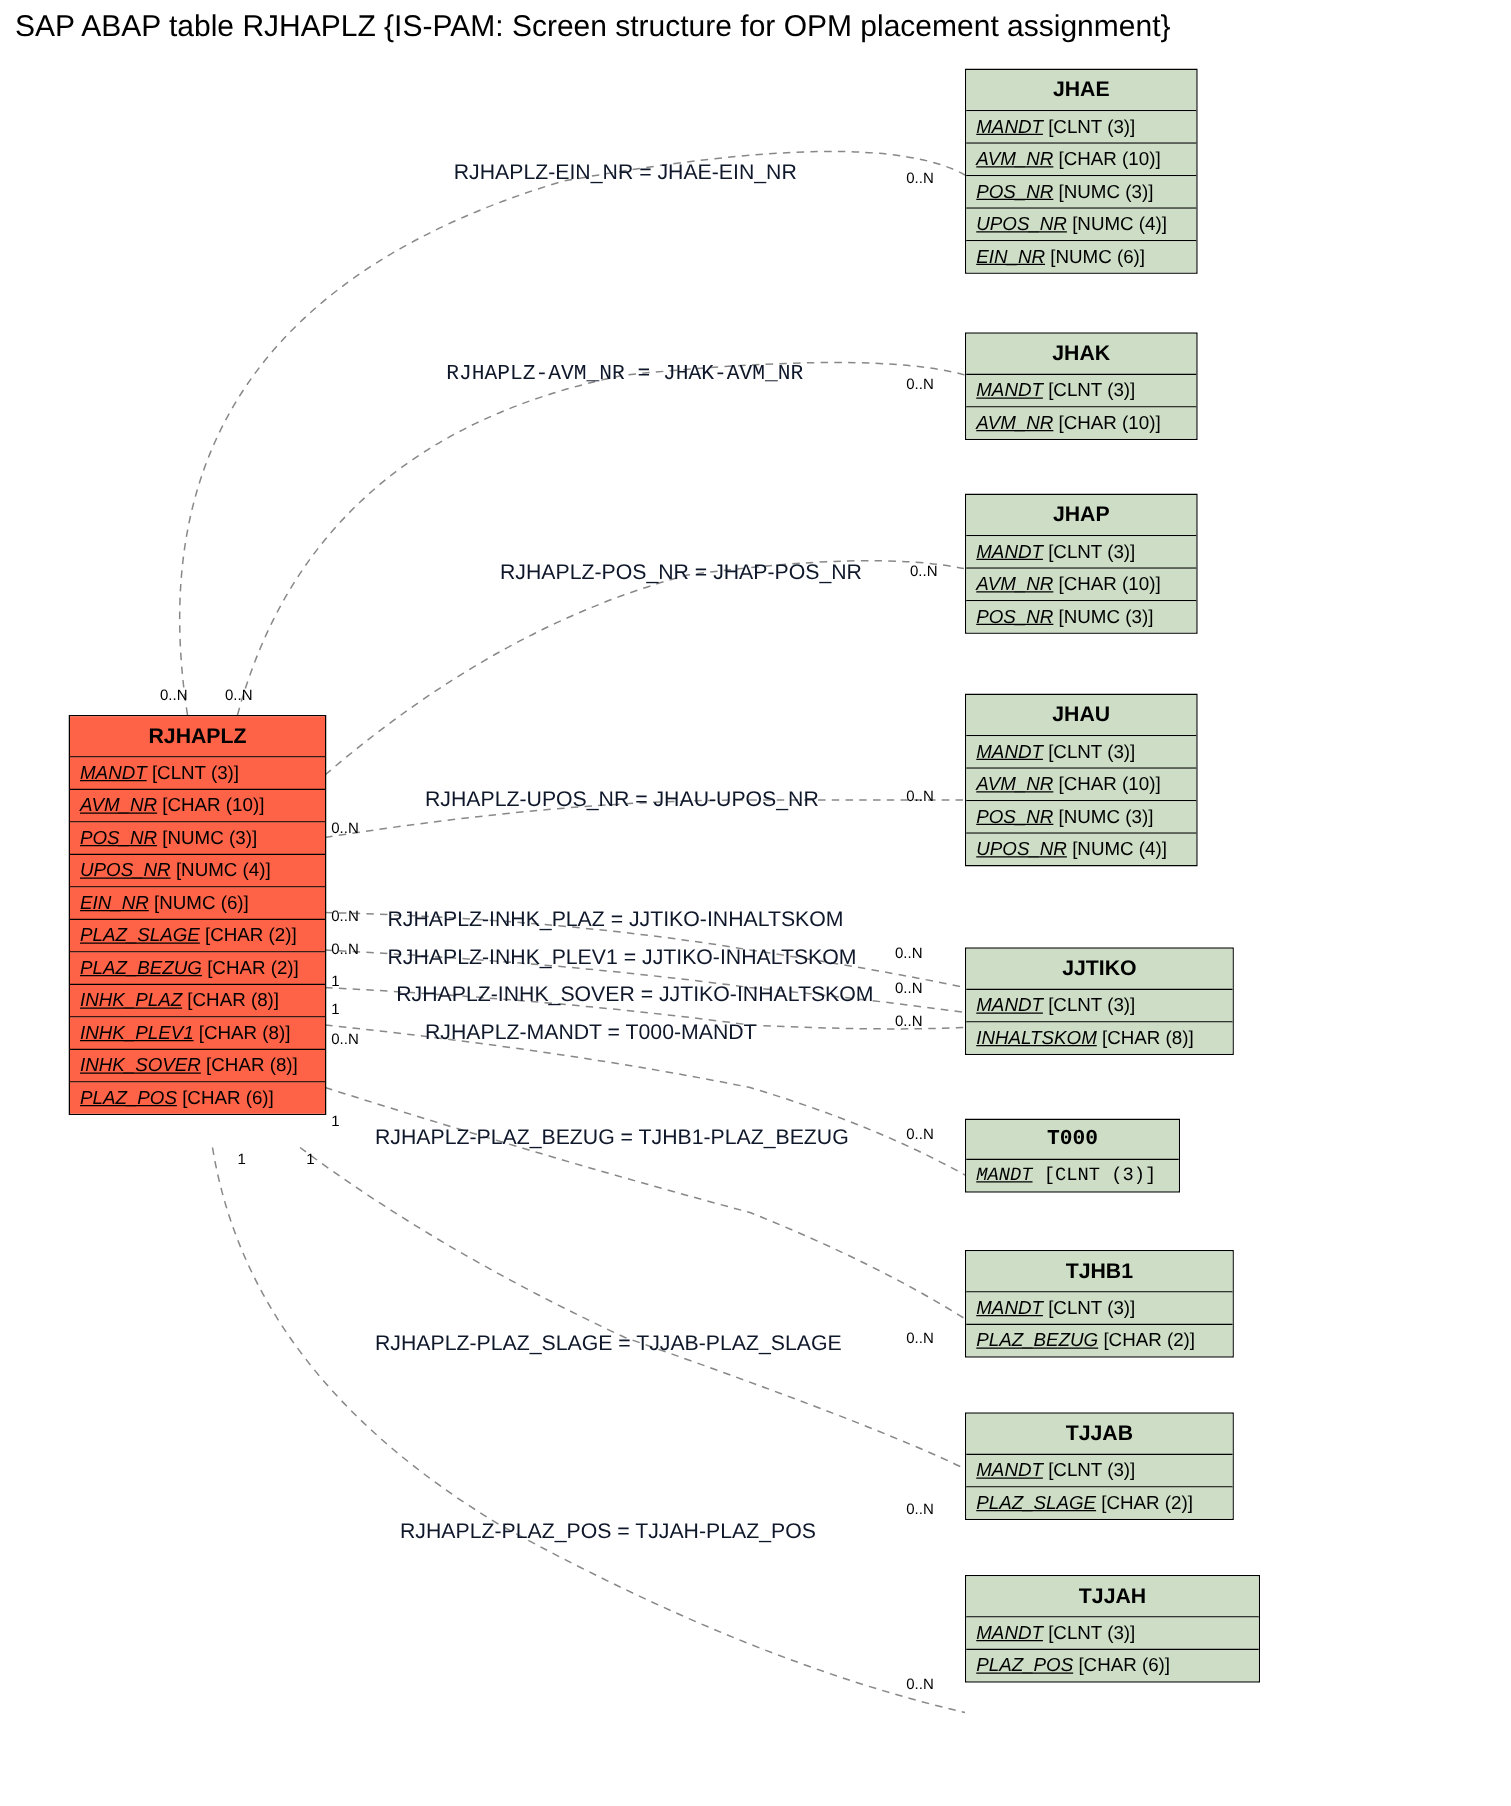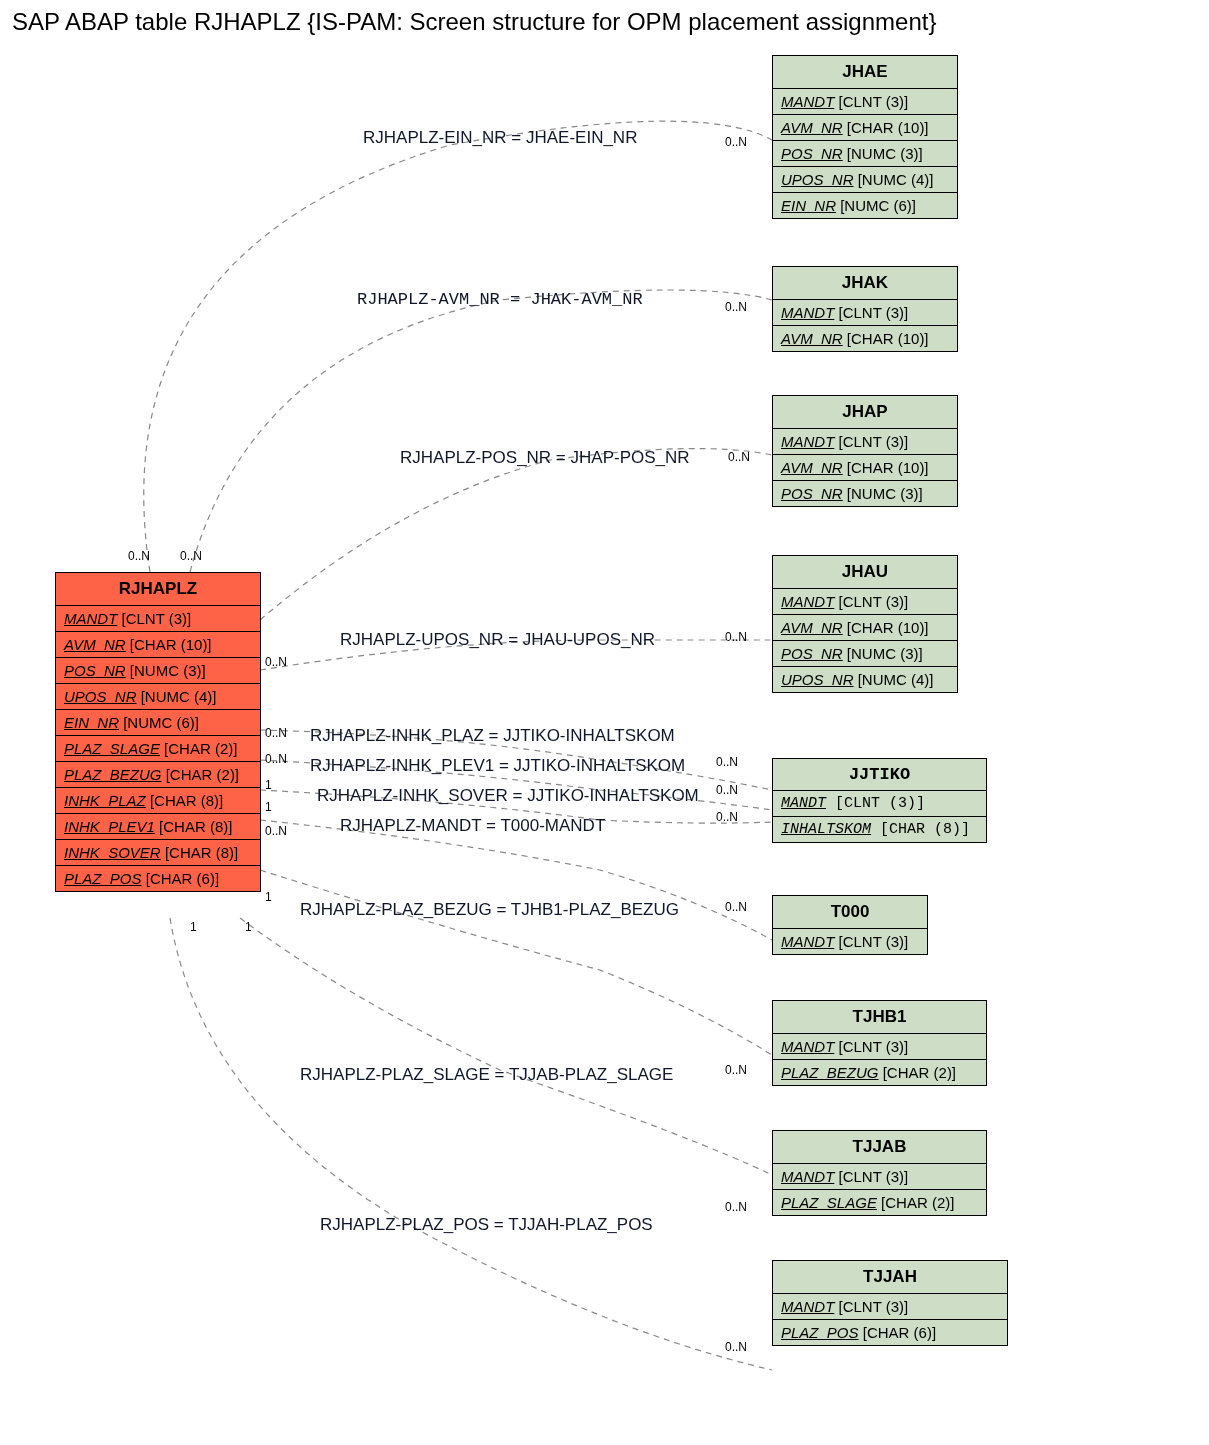--- a/index.html
+++ b/index.html
@@ -126,27 +126,27 @@
 </div>
 
 <div class="entity rel-entity" style="left:772px; top:555px; width:186px;">
   <div class="entity-header">JHAU</div>
   <div class="entity-row"><span class="fname">MANDT</span> <span class="ftype">[CLNT (3)]</span></div>
   <div class="entity-row"><span class="fname">AVM_NR</span> <span class="ftype">[CHAR (10)]</span></div>
   <div class="entity-row"><span class="fname">POS_NR</span> <span class="ftype">[NUMC (3)]</span></div>
   <div class="entity-row"><span class="fname">UPOS_NR</span> <span class="ftype">[NUMC (4)]</span></div>
 </div>
 
-<div class="entity rel-entity" style="left:772px; top:758px; width:215px;font-family:Liberation Mono, monospace;">
+<div class="entity rel-entity" style="left:772px; top:758px; width:215px;">
   <div class="entity-header">JJTIKO</div>
   <div class="entity-row"><span class="fname">MANDT</span> <span class="ftype">[CLNT (3)]</span></div>
   <div class="entity-row"><span class="fname">INHALTSKOM</span> <span class="ftype">[CHAR (8)]</span></div>
 </div>
 
-<div class="entity rel-entity" style="left:772px; top:895px; width:156px;">
+<div class="entity rel-entity" style="left:772px; top:895px; width:172px;font-family:Liberation Mono, monospace;">
   <div class="entity-header">T000</div>
   <div class="entity-row"><span class="fname">MANDT</span> <span class="ftype">[CLNT (3)]</span></div>
 </div>
 
 <div class="entity rel-entity" style="left:772px; top:1000px; width:215px;">
   <div class="entity-header">TJHB1</div>
   <div class="entity-row"><span class="fname">MANDT</span> <span class="ftype">[CLNT (3)]</span></div>
   <div class="entity-row"><span class="fname">PLAZ_BEZUG</span> <span class="ftype">[CHAR (2)]</span></div>
 </div>
 

